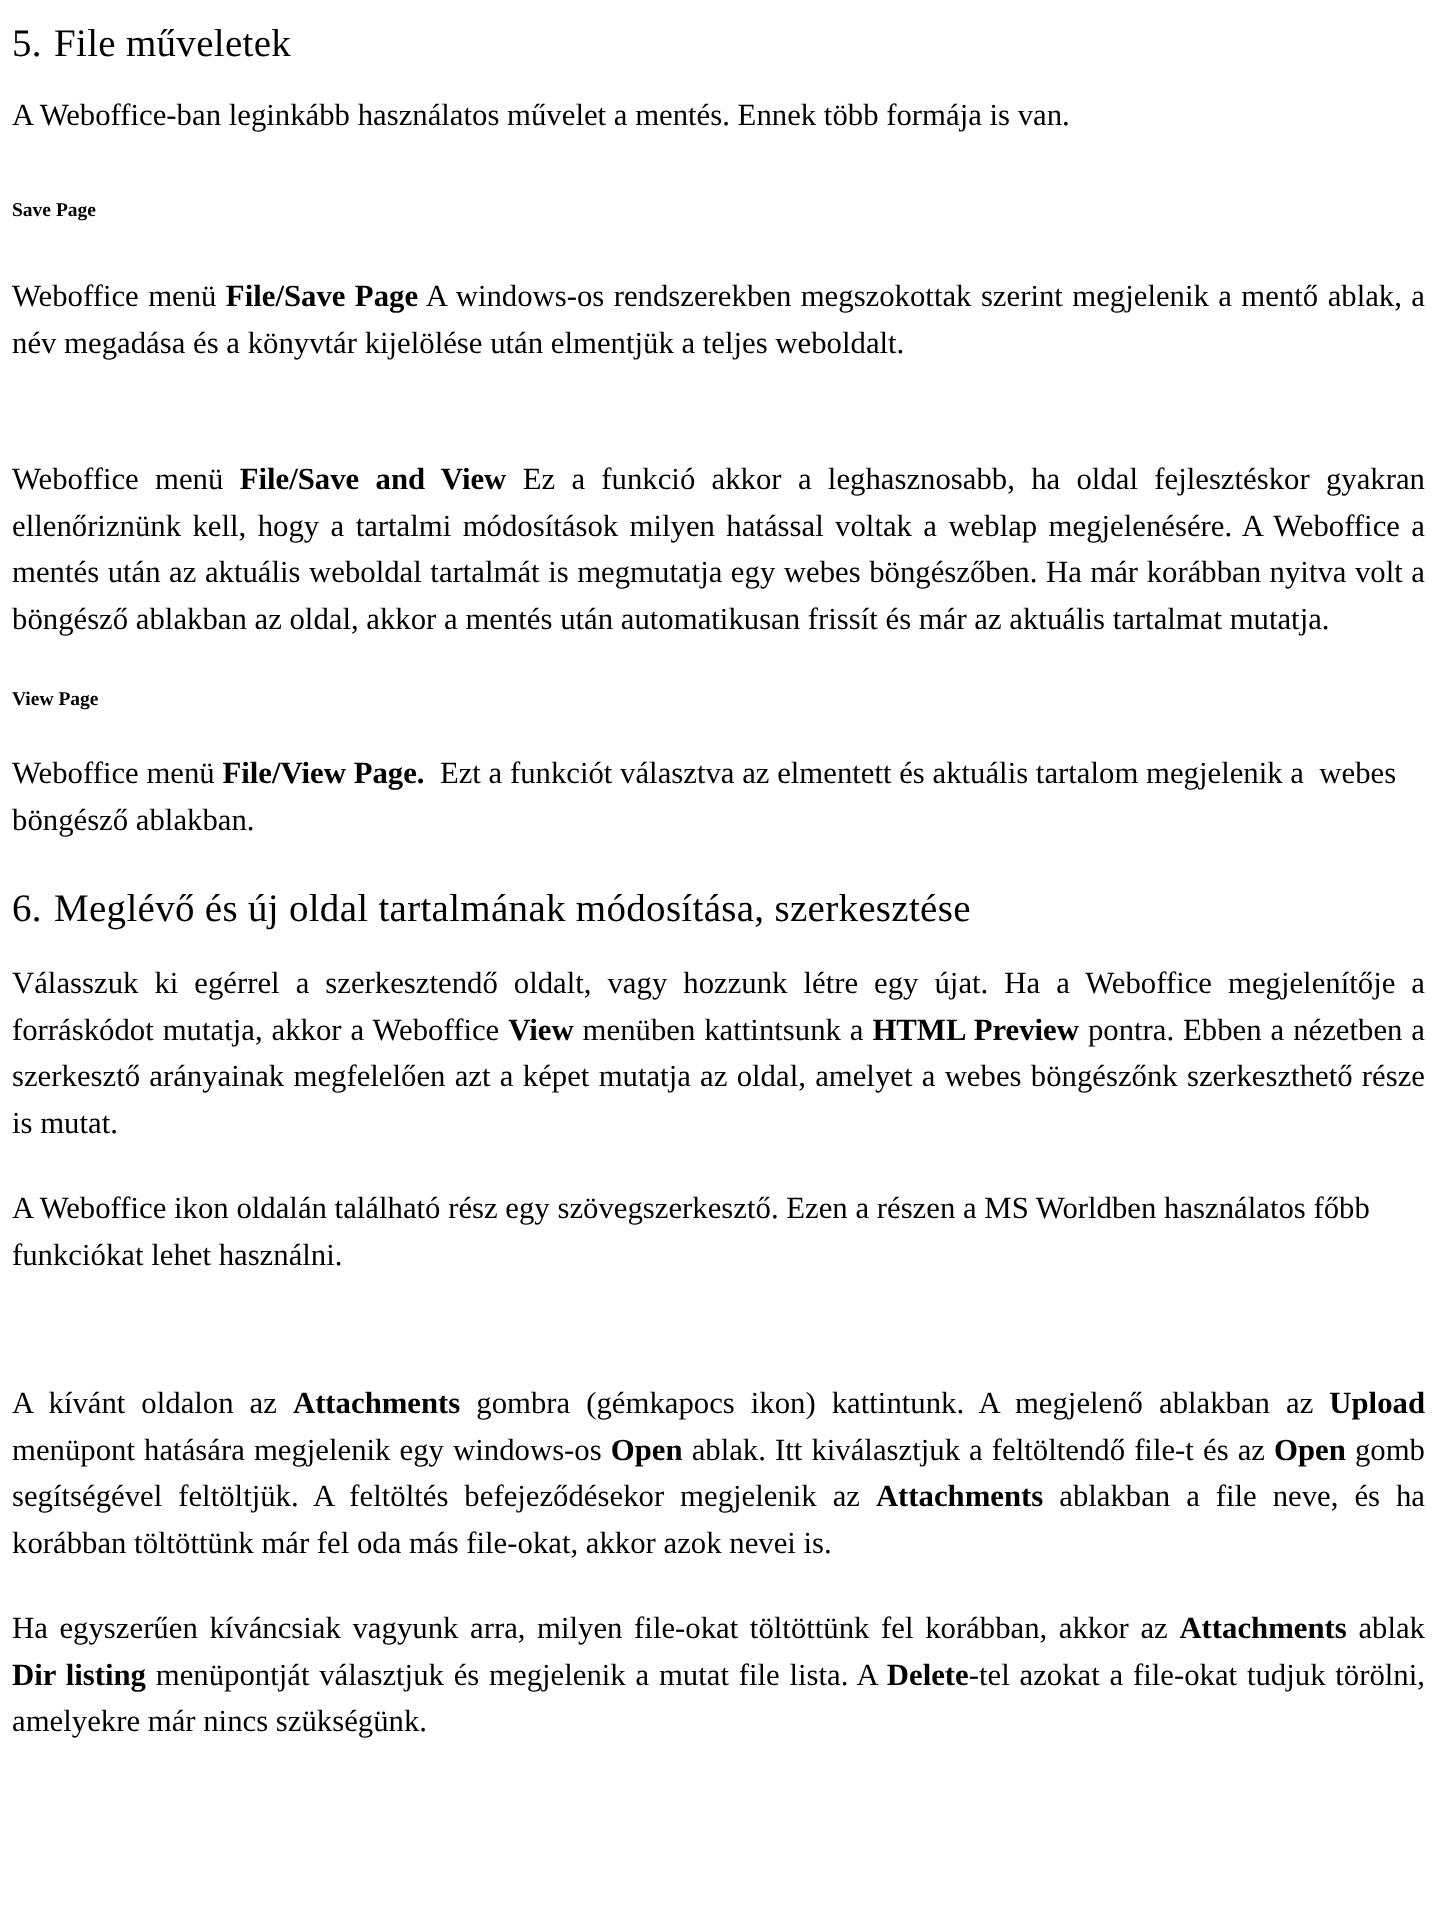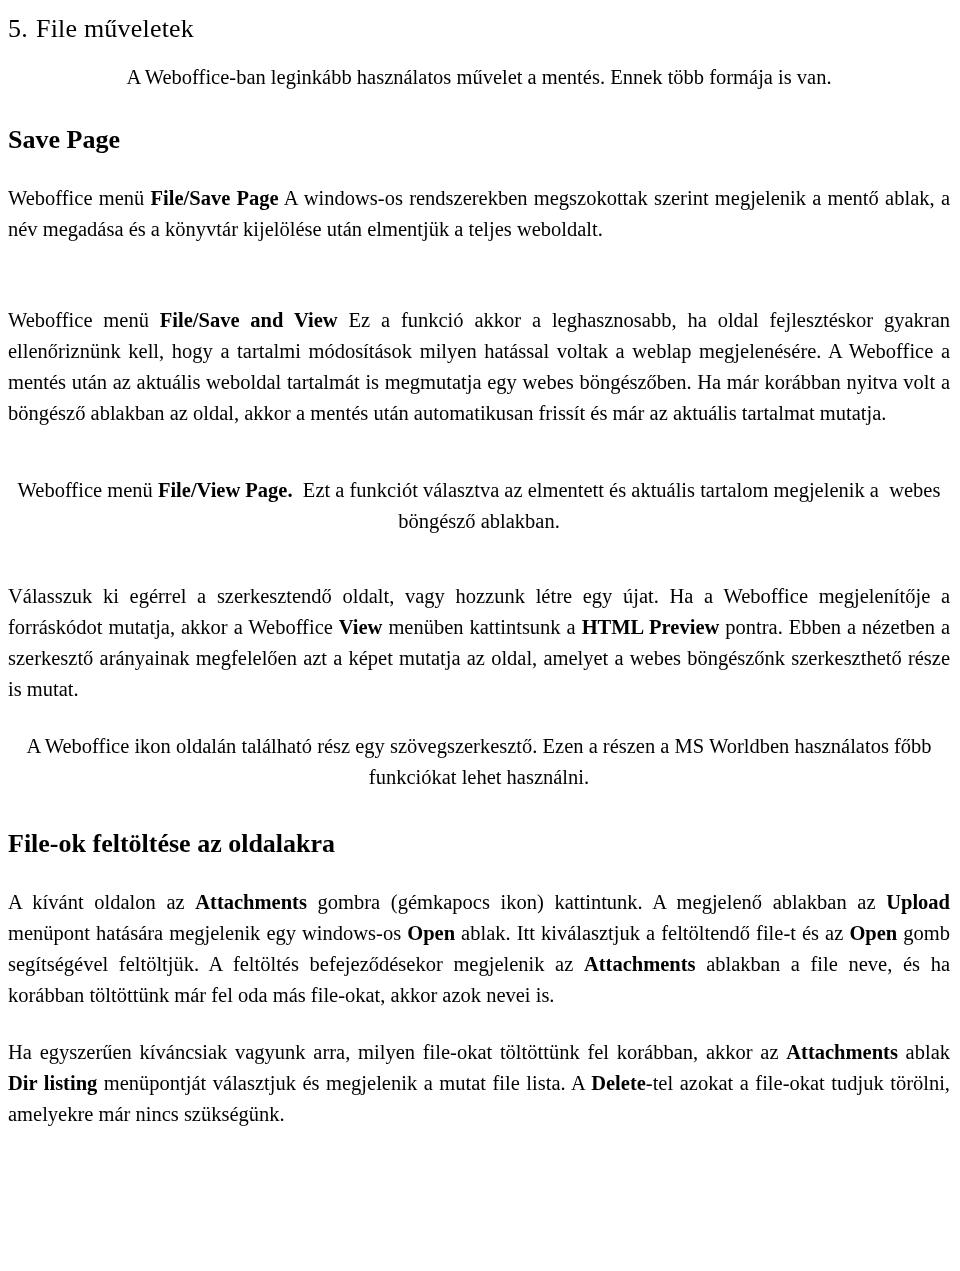--- a/index.html
+++ b/index.html
@@ -41,40 +41,40 @@
     white-space: nowrap;
   }
   .chapter .num {
     display: inline-block;
     min-width: 28px;
   }
 
   
   .subhead {
     font-family: "Liberation Serif", "DejaVu Serif", serif;
-    font-size: 26px;
+    font-size: 13px;
     font-weight: 700;
     line-height: 26px;
     margin: 0;
     white-space: nowrap;
   }
 
   
   .para {
     font-family: "Liberation Serif", "DejaVu Serif", serif;
     font-size: 20.5px;
     line-height: 31px;
     margin: 0;
     text-align: justify;
     text-justify: inter-word;
     white-space: pre-wrap;
     word-spacing: 0px;
   }
   .para.nojust {
-    text-align: center;
+    text-align: left;
   }
   .para b {
     font-weight: 700;
   }
 
   
   .gap-12 { height: 12px; }
   .gap-16 { height: 16px; }
   .gap-18 { height: 18px; }
   .gap-22 { height: 22px; }
@@ -101,34 +101,35 @@
 
     <div class="gap-30"></div>
     <p class="para"><span>Weboffice menü </span><b>File/Save Page</b><span> A windows-os rendszerekben megszokottak szerint megjelenik a mentő ablak, a név megadása és a könyvtár kijelölése után elmentjük a teljes weboldalt.</span></p>
 
     <div class="gap-30"></div>
 
     <div class="gap-30"></div>
     <p class="para"><span>Weboffice menü </span><b>File/Save and View</b><span> Ez a funkció akkor a leghasznosabb, ha oldal fejlesztéskor gyakran ellenőriznünk kell, hogy a tartalmi módosítások milyen hatással voltak a weblap megjelenésére. A Weboffice a mentés után az aktuális weboldal tartalmát is megmutatja egy webes böngészőben. Ha már korábban nyitva volt a böngésző ablakban az oldal, akkor a mentés után automatikusan frissít és már az aktuális tartalmat mutatja.</span></p>
 
     <div class="gap-24"></div>
+    <h2 class="subhead">View Page</h2>
 
     <div class="gap-22"></div>
     <p class="para nojust"><span>Weboffice menü </span><b>File/View Page.</b><span>  Ezt a funkciót választva az elmentett és aktuális tartalom megjelenik a  webes böngésző ablakban.</span></p>
 
     <div class="gap-26"></div>
+    <h1 class="chapter"><span class="num">6.</span><span>Meglévő és új oldal tartalmának módosítása, szerkesztése</span></h1>
 
     <div class="gap-18"></div>
     <p class="para"><span>Válasszuk ki egérrel a szerkesztendő oldalt, vagy hozzunk létre egy újat. Ha a Weboffice megjelenítője a forráskódot mutatja, akkor a Weboffice </span><b>View</b><span> menüben kattintsunk a </span><b>HTML Preview</b><span> pontra. Ebben a nézetben a szerkesztő arányainak megfelelően azt a képet mutatja az oldal, amelyet a webes böngészőnk szerkeszthető része is mutat.</span></p>
 
     <div class="gap-26"></div>
     <p class="para nojust"><span>A Weboffice ikon oldalán található rész egy szövegszerkesztő. Ezen a részen a MS Worldben használatos főbb funkciókat lehet használni.</span></p>
 
     <div class="gap-38"></div>
-    <h2 class="subhead">File-ok feltöltése az oldalakra</h2>
 
     <div class="gap-30"></div>
     <p class="para"><span>A kívánt oldalon az </span><b>Attachments</b><span> gombra (gémkapocs ikon) kattintunk. A megjelenő ablakban az </span><b>Upload</b><span> menüpont hatására megjelenik egy windows-os </span><b>Open</b><span> ablak. Itt kiválasztjuk a feltöltendő file-t és az </span><b>Open</b><span> gomb segítségével feltöltjük. A feltöltés befejeződésekor megjelenik az </span><b>Attachments</b><span> ablakban a file neve, és ha korábban töltöttünk már fel oda más file-okat, akkor azok nevei is.</span></p>
 
     <div class="gap-26"></div>
     <p class="para"><span>Ha egyszerűen kíváncsiak vagyunk arra, milyen file-okat töltöttünk fel korábban, akkor az </span><b>Attachments</b><span> ablak </span><b>Dir listing</b><span> menüpontját választjuk és megjelenik a mutat file lista. A </span><b>Delete</b><span>-tel azokat a file-okat tudjuk törölni, amelyekre már nincs szükségünk.</span></p>
 
   </div>
 </div>
 

